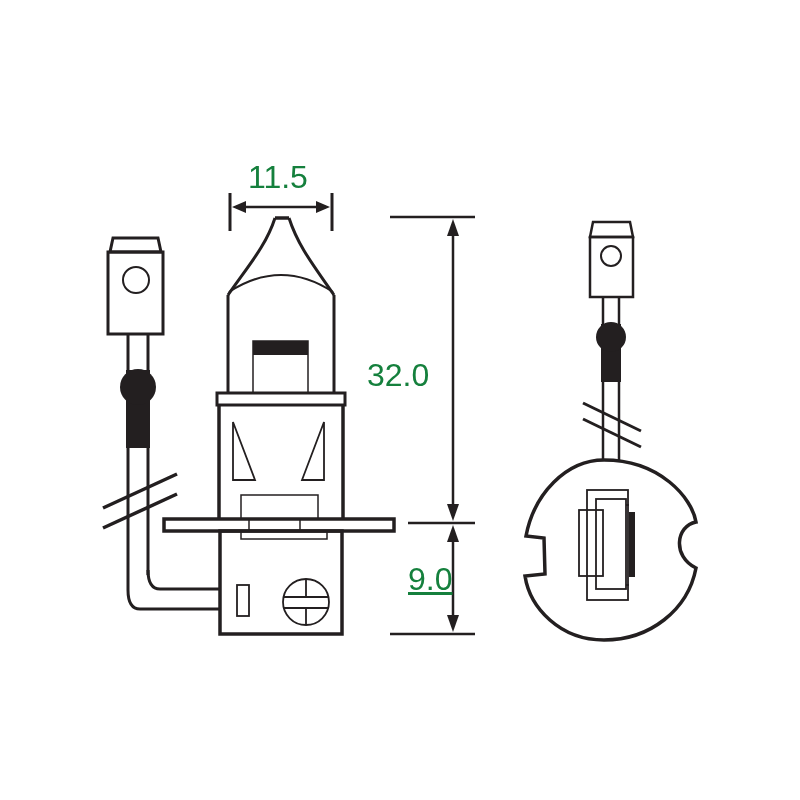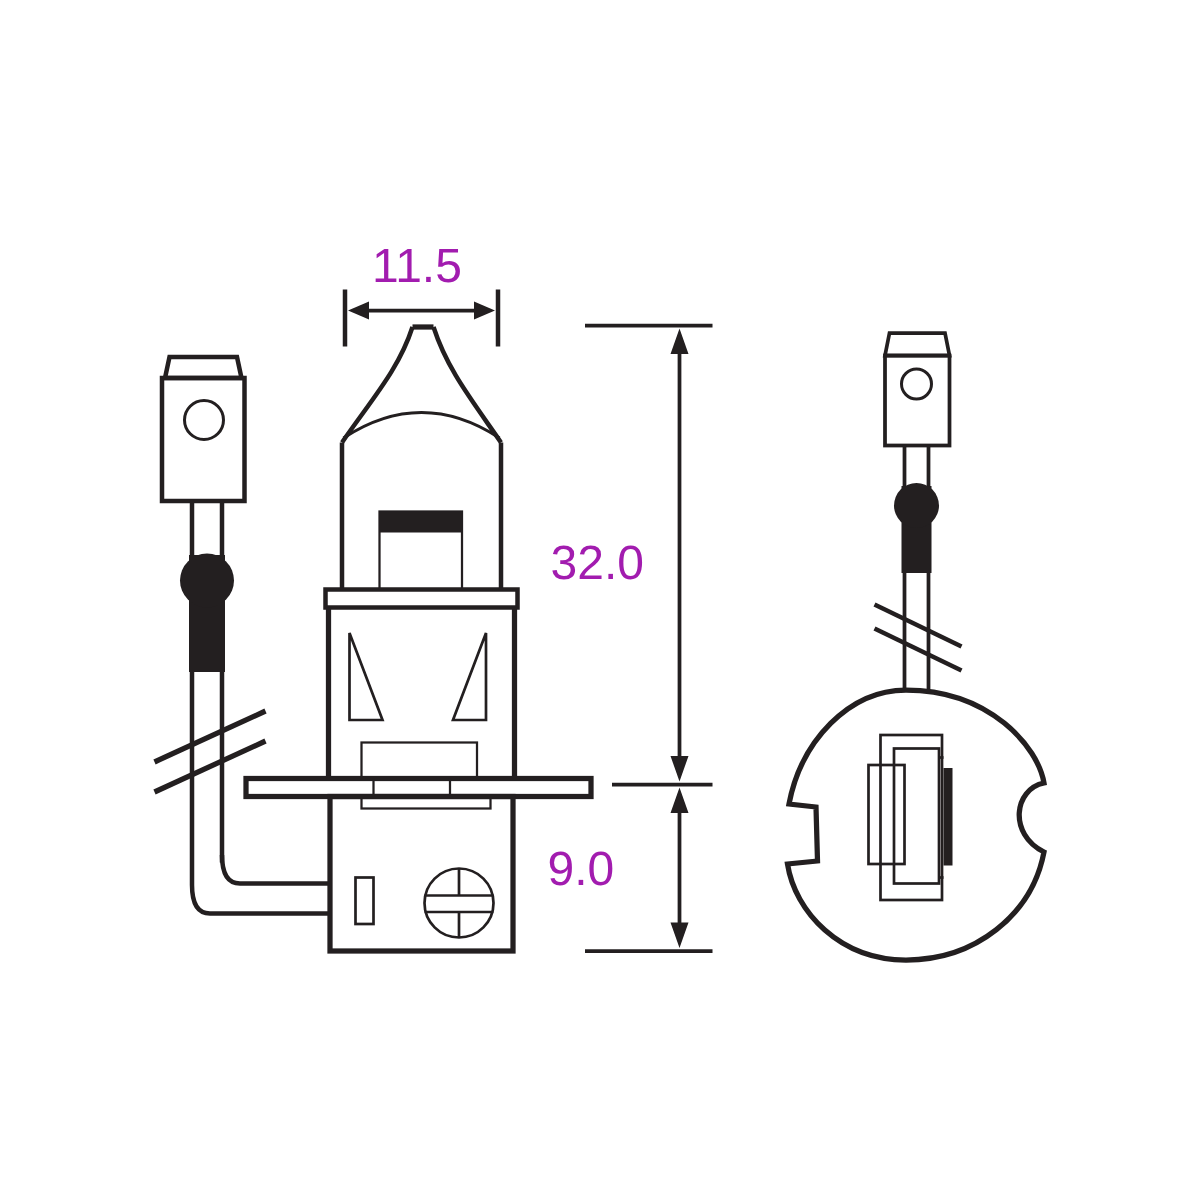--- a/index.html
+++ b/index.html
@@ -2,21 +2,21 @@
 <html><head>
 <meta charset="utf-8">
 <style>
   html, body { margin: 0; padding: 0; background: #ffffff; }
   #canvas { position: relative; width: 800px; height: 800px; background: #ffffff; overflow: hidden; }
   svg { position: absolute; left: 0; top: 0; }
   .dim-label {
     position: absolute;
     font-family: "Liberation Sans", sans-serif;
     font-size: 32px;
-    color: #a21caf;
+    color: #15803d;
     line-height: 1;
     white-space: nowrap;
   }
 </style>
 </head>
 <body>
 
 <div id="canvas">
 
 <svg width="800" height="800" viewBox="0 0 800 800">
@@ -137,15 +137,15 @@
       <rect x="579" y="510" width="24" height="66" stroke-width="1.8"></rect>
       <rect x="629" y="512" width="6" height="65" fill="#231f20" stroke="none"></rect>
       <line x1="626" y1="505" x2="629" y2="505" stroke-width="1.8"></line>
       <line x1="626" y1="585" x2="629" y2="585" stroke-width="1.8"></line>
     </g>
   </g>
 </svg>
 
 <div class="dim-label" style="left:248px; top:161px;">11.5</div>
 <div class="dim-label" style="left:367px; top:359px;text-align:right;">32.0</div>
-<div class="dim-label" style="left:365px; top:563px;">9.0</div>
+<div class="dim-label" style="left:408px; top:563px;text-decoration:underline;">9.0</div>
 
 </div>
 
 </body></html>

